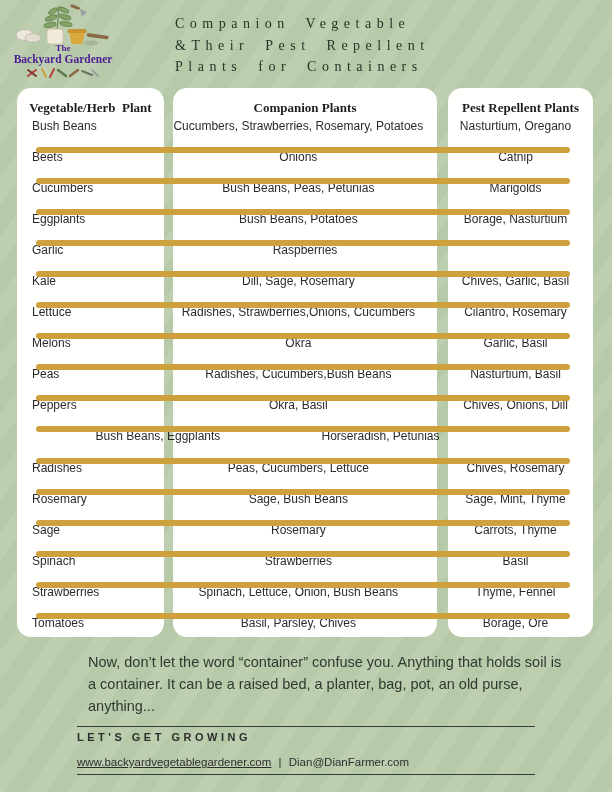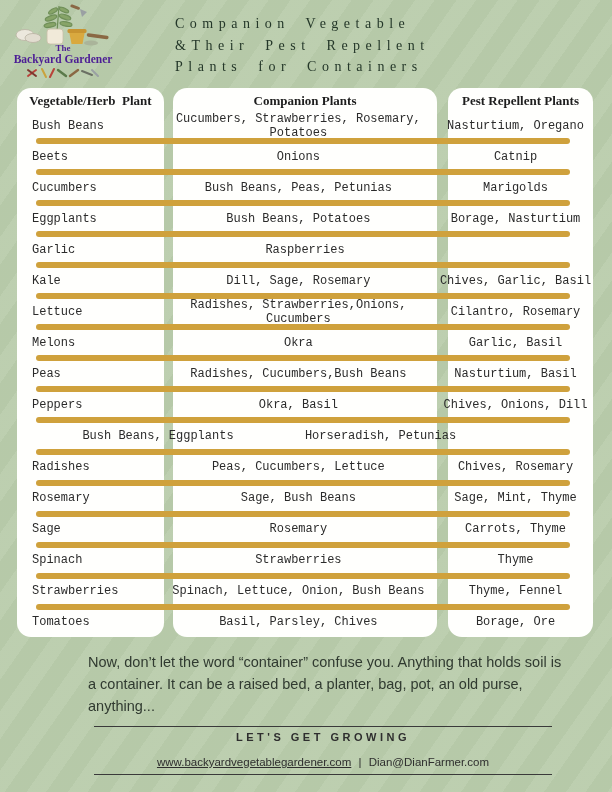--- a/index.html
+++ b/index.html
@@ -28,38 +28,38 @@
     font-family:"Liberation Serif",serif;font-size:14px;line-height:21.5px;
     letter-spacing:5.5px;word-spacing:7px;font-weight:500;margin-left:12px;}
 
   
   .table{position:absolute;left:17px;top:88px;width:576px;height:549px;}
   .card{position:absolute;top:0;bottom:0;background:var(--card);border-radius:14px;}
   .card-left{left:0;width:147px;}
   .card-mid{left:156px;width:264px;}
   .card-right{left:431px;width:145px;}
   .table-content{position:absolute;inset:0;}
-  .header-row{display:flex;height:19px;align-items:center;padding-top:3px;}
+  .header-row{display:flex;height:19px;padding-top:12px;}
   .hcell{font-family:"Liberation Serif",serif;font-weight:bold;font-size:13px;color:#1e1e1e;
     text-align:center;white-space:pre-wrap;}
   .h-plant{width:147px;}
   .h-comp{width:264px;margin-left:9px;}
   .h-rep{width:145px;margin-left:11px;}
-  .row{position:relative;display:flex;height:31.05px;align-items:center;font-family:Liberation Mono, monospace;}
+  .row{position:relative;display:flex;height:31.05px;align-items:flex-start;}
   .cell{font-size:12px;color:var(--body);}
   .c-plant{width:147px;padding-left:15px;box-sizing:border-box;text-align:left;}
   .c-comp{width:264px;margin-left:9px;text-align:center;}
   .c-rep{width:159px;margin-left:11px;text-align:center;}
   .divider{position:absolute;left:19px;bottom:-3px;width:534px;height:6px;
     background:var(--gold);border-radius:3px;z-index:5;}
 
   
   .note{position:absolute;left:88px;top:651px;width:478px;color:var(--footer);
     font-size:14.5px;line-height:22px;}
-  .growing{position:absolute;left:94px;top:726px;width:458px;text-align:center;
+  .growing{position:absolute;left:77px;top:726px;width:458px;
     border-top:1.2px solid #3a3a3a;border-bottom:1.2px solid #3a3a3a;padding:4px 0 6px;}
   .tagline{font-size:11px;font-weight:bold;letter-spacing:3.5px;color:#2e2e2e;}
   .contact{font-size:11.5px;color:#2e2e2e;margin-top:13px;}
   .contact .site{text-decoration:underline;cursor:pointer;}
   .contact .sep{margin:0 4px;}
 </style>
 </head>
 <body>
 
 <div class="page">
@@ -205,21 +205,21 @@
     </div>
           <div class="row">
       <div class="cell c-plant">Sage</div>
       <div class="cell c-comp">Rosemary</div>
       <div class="cell c-rep">Carrots, Thyme</div>
       <div class="divider"></div>
     </div>
           <div class="row">
       <div class="cell c-plant">Spinach</div>
       <div class="cell c-comp">Strawberries</div>
-      <div class="cell c-rep">Thyme</div>
+      <div class="cell c-rep">Basil</div>
       <div class="divider"></div>
     </div>
           <div class="row">
       <div class="cell c-plant">Strawberries</div>
       <div class="cell c-comp">Spinach, Lettuce, Onion, Bush Beans</div>
       <div class="cell c-rep">Thyme, Fennel</div>
       <div class="divider"></div>
     </div>
           <div class="row">
       <div class="cell c-plant">Tomatoes</div>

